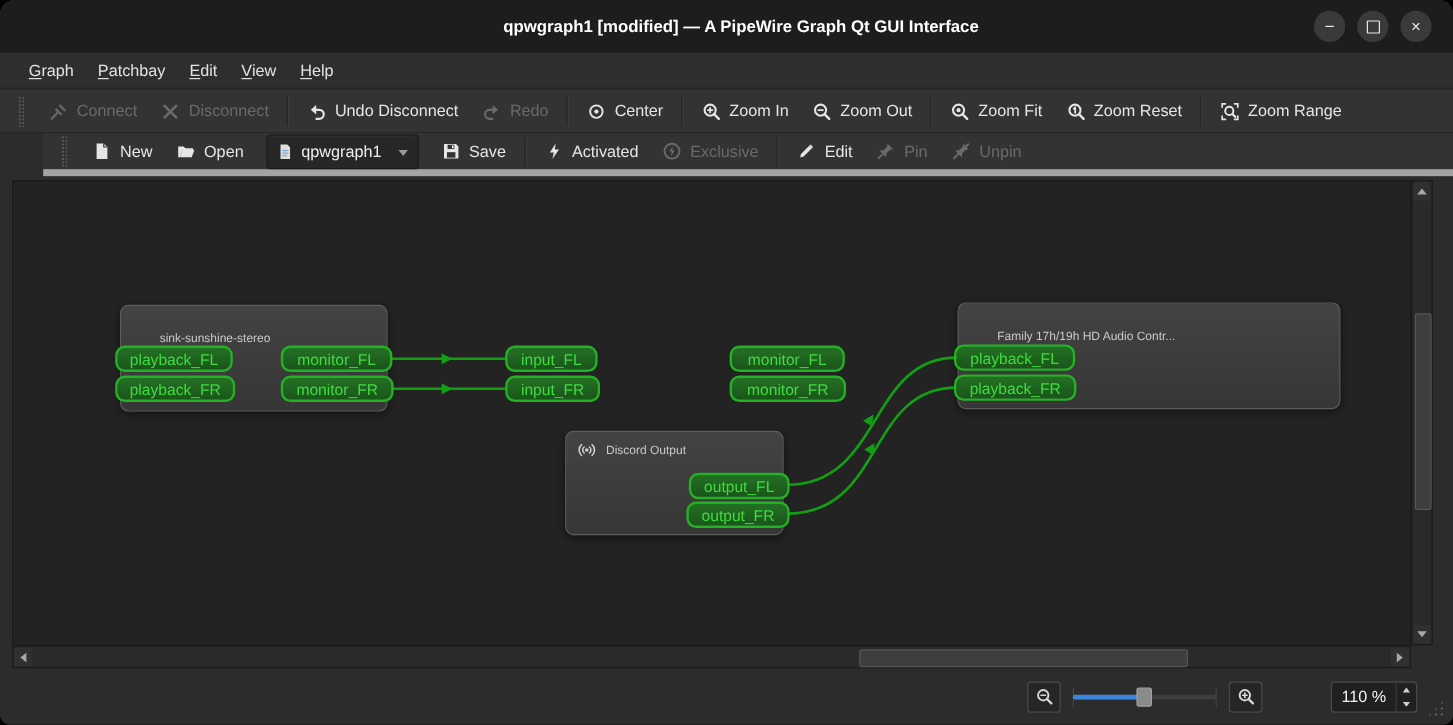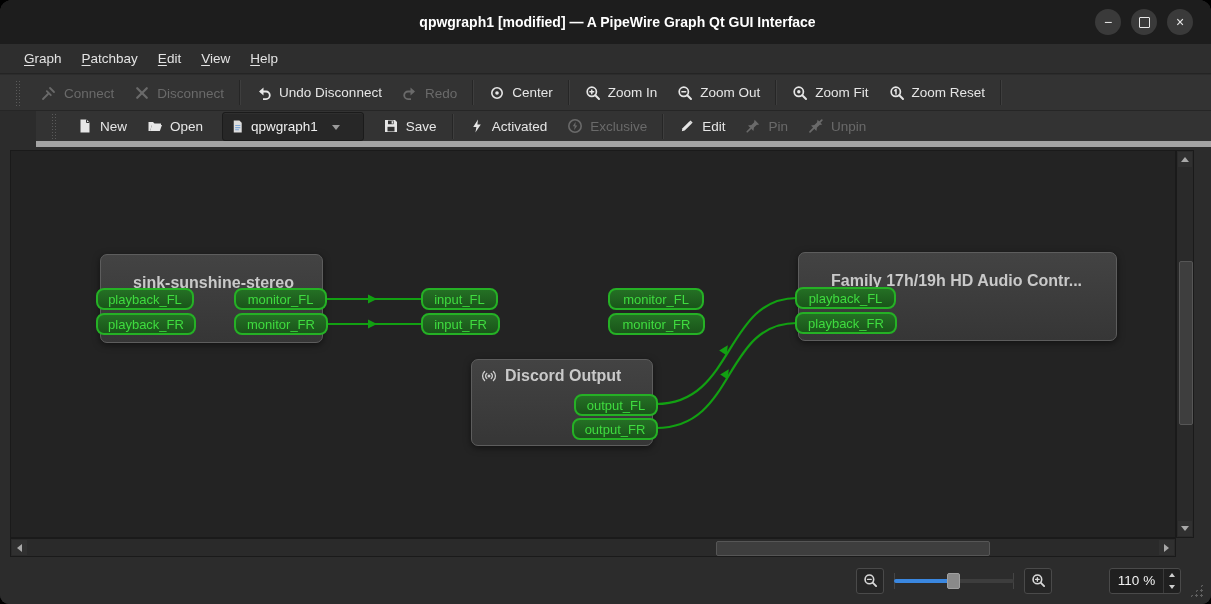--- a/index.html
+++ b/index.html
@@ -17,34 +17,34 @@
   .menubar{position:absolute;left:0;top:44px;width:100%;height:30px;background:#2e2e2e;border-bottom:1px solid #242424;display:flex;align-items:center;padding-left:14px;box-sizing:border-box;}
   .menu-item{padding:4px 10px;color:#e3e3e3;font-size:13.5px;}
   .menu-item u{text-decoration:underline;text-underline-offset:2px;}
 
   
   .toolbar{position:absolute;left:0;width:100%;height:36px;background:#333333;display:flex;align-items:center;box-sizing:border-box;}
   .toolbar.one{top:75px;border-bottom:1px solid #262626;}
   .toolbar.two{top:111px;border-bottom:6px solid #a3a3a3;margin-left:36px;}
   .tb-grip{width:5px;height:26px;margin:0 11px 0 15px;background-image:radial-gradient(#5a5a5a 34%,transparent 35%);background-size:3px 3px;}
   .tb-btn{display:flex;align-items:center;gap:7px;padding:5px 10px;color:#e6e6e6;font-size:13.5px;white-space:nowrap;}
-  .tb-btn.disabled{color:#6a6a6a;align-items:flex-end;}
+  .tb-btn.disabled{color:#6a6a6a;}
   .tb-btn svg{display:block;flex:none;}
   .tb-sep{width:0;height:25px;border-left:1px solid #262626;border-right:1px solid #3e3e3e;margin:0 5px;}
-  .combo{display:flex;align-items:center;gap:6px;background:#272727;border:1px solid #1b1b1b;border-radius:3px;height:27px;padding:0 19px 0 7px;margin:0 9px;color:#efefef;font-size:13.5px;box-shadow:inset 0 1px 0 rgba(255,255,255,.04);}
+  .combo{display:flex;align-items:center;gap:6px;background:#272727;border:1px solid #1b1b1b;border-radius:3px;height:27px;padding:0 4px 0 7px;margin:0 9px;color:#efefef;font-size:13.5px;box-shadow:inset 0 1px 0 rgba(255,255,255,.04);}
   .combo-arrow{width:0;height:0;border-left:4px solid transparent;border-right:4px solid transparent;border-top:5px solid #9a9a9a;margin:2px 4px 0 8px;}
 
   
   .main{position:absolute;left:0;top:147px;width:1211px;height:410px;background:#2c2c2c;}
   .viewport{position:absolute;left:10px;top:3px;width:1166px;height:388px;background:#232323;border:1px solid #1a1a1a;box-sizing:border-box;overflow:hidden;}
   .wires{position:absolute;left:0;top:0;}
 
   .node{position:absolute;background:linear-gradient(180deg,#434343,#363636);border:1px solid #5d5d5d;border-radius:7px;box-shadow:0 2px 7px rgba(0,0,0,.5);}
   .node-header{display:flex;align-items:center;gap:7px;padding:7px 10px 0 8px;}
-  .node-title{color:#c9c9c9;font-weight:700;font-size:16px;white-space:nowrap;overflow:hidden;}
+  .node-title{color:#c9c9c9;font-weight:400;font-size:10px;white-space:nowrap;overflow:hidden;}
   .pw-glyph{color:#e6e6e6;font-weight:700;font-size:13px;letter-spacing:-.5px;line-height:1;margin-top:28px;}
   .audio-icon{flex:none;}
 
   .port{position:absolute;height:22px;box-sizing:border-box;border:2px solid #25b125;border-radius:8px;background:linear-gradient(180deg,#247024,#1a551a);color:#3fdc3f;font-size:13px;display:flex;align-items:center;justify-content:center;padding:0 4px;white-space:nowrap;z-index:3;}
 
   
   .vscroll{position:absolute;left:1176px;top:3px;width:18px;height:388px;background:#2a2a2a;border:1px solid #1a1a1a;box-sizing:border-box;}
   .hscroll{position:absolute;left:10px;top:391px;width:1166px;height:19px;background:#2a2a2a;border:1px solid #1a1a1a;box-sizing:border-box;}
   .scroll-corner{position:absolute;left:1176px;top:391px;width:18px;height:19px;background:#2c2c2c;}
   .vthumb{position:absolute;left:2px;top:110px;width:12px;height:162px;background:#3e3e3e;border:1px solid #565656;border-radius:2px;}
@@ -194,20 +194,30 @@
             <circle cx="6.8" cy="6.8" r="4.6" stroke-width="1.7"></circle>
             <path d="M10.3 10.3 L14 14" stroke-width="2"></path>
             <path d="M7 4.6 v4.4 M5.8 5.6 L7 4.6" stroke-width="1.5"></path>
           </g>
         </svg>
       <span>Zoom Reset</span>
     </div>
 
     <div class="tb-sep"></div>
 
+    <div class="tb-btn">
+      <svg class="icon" width="16" height="16" viewBox="0 0 16 16">
+          <g stroke="currentColor" fill="none" stroke-linecap="round">
+            <path d="M1.5 4.2 V1.5 H4.2 M11.8 1.5 H14.5 V4.2 M14.5 11.8 V14.5 H11.8 M4.2 14.5 H1.5 V11.8" stroke-width="1.4"></path>
+            <circle cx="7.4" cy="7.4" r="3.4" stroke-width="1.6"></circle>
+            <path d="M10 10 L12.4 12.4" stroke-width="1.8"></path>
+          </g>
+        </svg>
+      <span>Zoom Range</span>
+    </div>
   </div>
 
   <div class="toolbar two">
     <div class="tb-grip"></div>
 
     <div class="tb-btn">
       <svg class="icon" width="16" height="16" viewBox="0 0 16 16">
           <path d="M3.5 1.5 H9.5 L12.5 4.5 V14.5 H3.5 Z" fill="currentColor"></path>
           <path d="M9.5 1.5 V4.5 H12.5" fill="none" stroke="#333333" stroke-width="1"></path>
         </svg>

